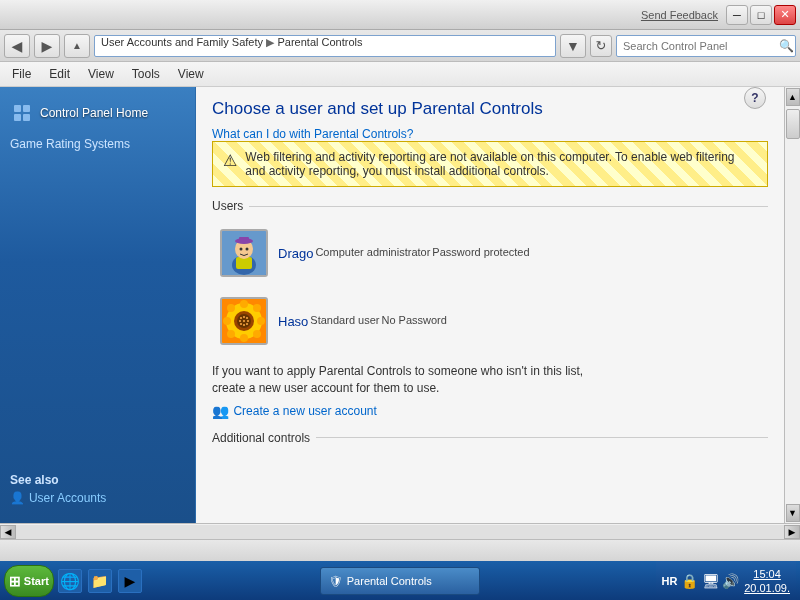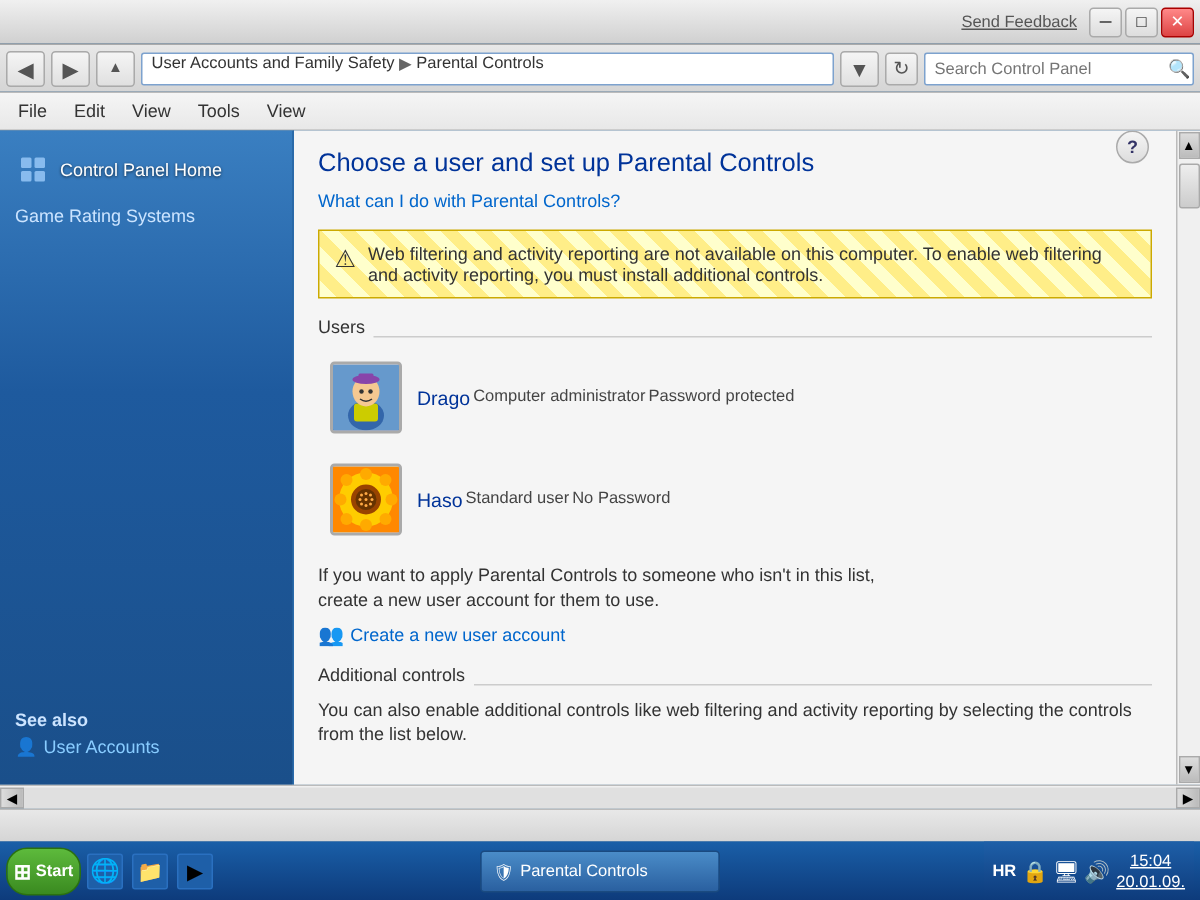--- a/index.html
+++ b/index.html
@@ -158,21 +158,20 @@
       font-size: 17px;
       color: #003399;
       margin-bottom: 8px;
       font-weight: normal;
     }
     .content-help-link {
       color: #0066cc;
       font-size: 12px;
       text-decoration: none;
       cursor: pointer;
-      margin-bottom: 12px;
       display: inline-block;
     }
 
     
     .warning-box {
       background: repeating-linear-gradient(
         45deg,
         #ffffcc,
         #ffffcc 8px,
         #ffee88 8px,
@@ -188,21 +187,21 @@
       color: #333;
     }
     .warning-icon { font-size: 16px; flex-shrink: 0; margin-top: 1px; }
 
     
     .section-label {
       font-size: 12px;
       color: #333;
       margin-bottom: 8px;
       display: flex;
-      align-items: flex-end;
+      align-items: center;
       gap: 6px;
     }
     .section-label::after {
       content: '';
       flex: 1;
       height: 1px;
       background: #ccc;
     }
 
     
@@ -492,21 +491,20 @@
 
     <a class="create-link">
       <span class="create-icon">👥</span>
       <span>Create a new user account</span>
     </a>
 
     
     <div class="section-label">
       <span>Additional controls</span>
     </div>
-    <p class="additional-text">You can also enable additional controls like web filtering and activity reporting by selecting the controls from the list below.</p>
   </div>
 
   <div class="scroll-area" style="background:#f0f0f0;border-left:1px solid #bbb;">
     <div style="width:14px;height:18px;background:linear-gradient(to bottom,#ddd,#bbb);border:1px solid #aaa;margin:1px auto;cursor:pointer;display:flex;align-items:center;justify-content:center;font-size:9px;">▲</div>
     <div style="width:14px;height:30px;background:linear-gradient(to bottom,#eee,#ccc);border:1px solid #aaa;margin:2px auto;cursor:pointer;border-radius:2px;"></div>
     <div style="flex:1;"></div>
     <div style="width:14px;height:18px;background:linear-gradient(to bottom,#ddd,#bbb);border:1px solid #aaa;margin:1px auto;cursor:pointer;display:flex;align-items:center;justify-content:center;font-size:9px;">▼</div>
   </div>
 </div>
 

